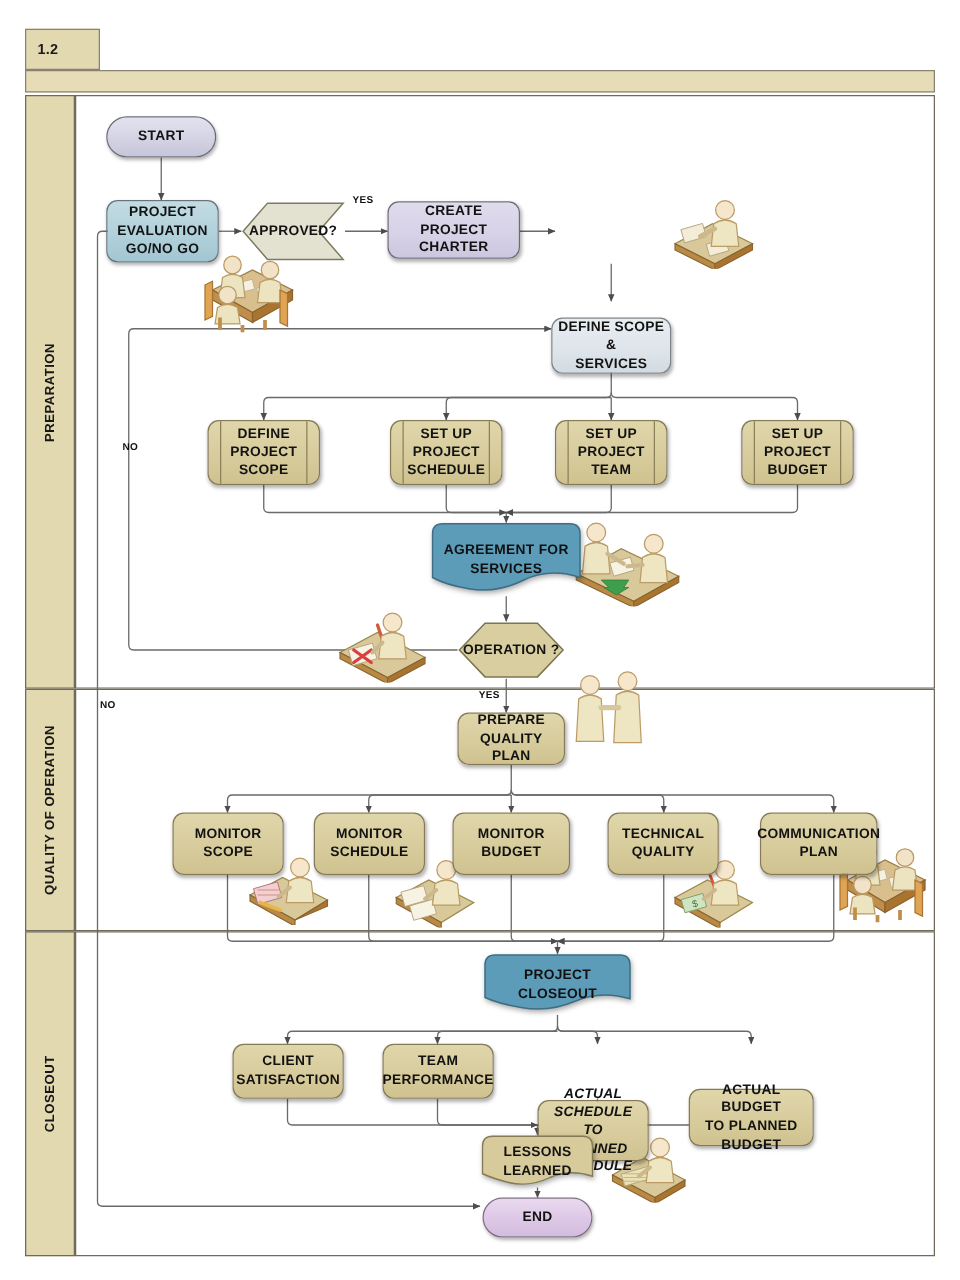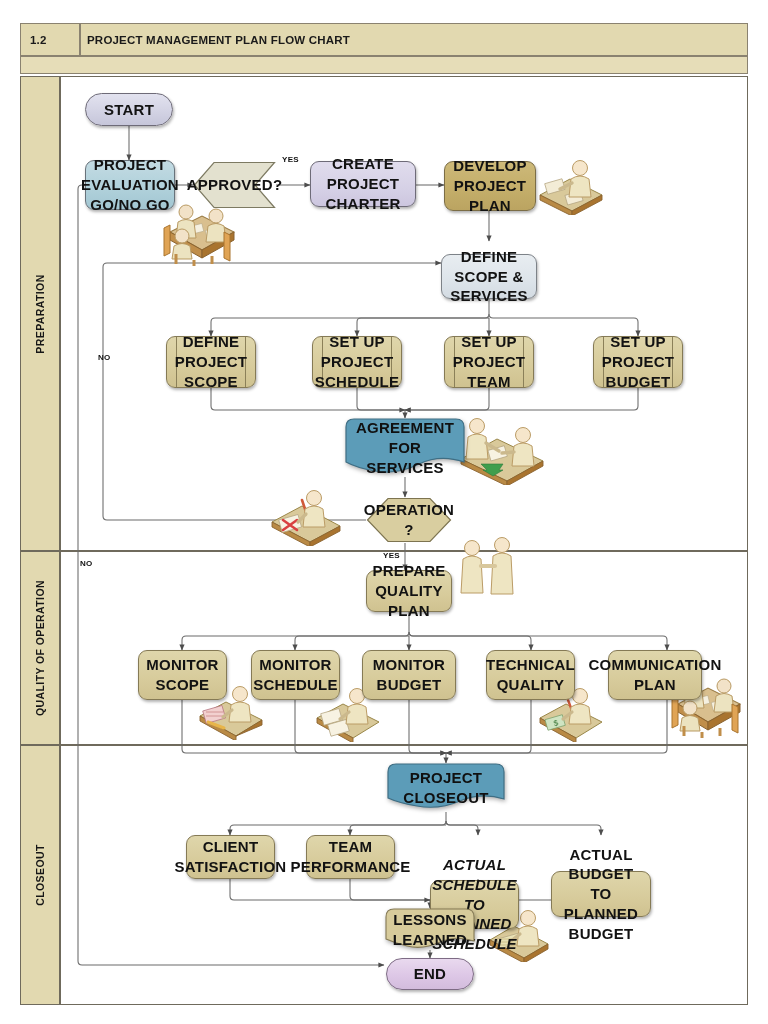--- a/index.html
+++ b/index.html
@@ -26,21 +26,21 @@
             font-size:10.5px;font-weight:bold;letter-spacing:.4px;color:#171717;}
   .lane-body{position:absolute;left:60px;width:688px;box-sizing:border-box;
             background:#ffffff;border:1px solid #6f6a5c;}
 
   
   #wires{position:absolute;left:0;top:0;width:768px;height:1024px;pointer-events:none;}
 
   
   .node{position:absolute;box-sizing:border-box;display:flex;align-items:center;
         justify-content:center;text-align:center;
-        font-size:15px;font-weight:bold;letter-spacing:.25px;color:#121212;
+        font-size:11px;font-weight:bold;letter-spacing:.25px;color:#121212;
         line-height:1.32;z-index:5;}
   .node .tx{padding:0 4px;position:relative;z-index:3;}
 
   
   .n-term{border-radius:999px;border:1px solid #6e6b78;
           background:linear-gradient(180deg,#e2e2ef 0%,#d3d3e4 55%,#c6c6da 100%);
           box-shadow:1px 2px 3px rgba(0,0,0,.30);}
   .n-term-end{border:1px solid #7d6b84;
           background:linear-gradient(180deg,#e9d9ee 0%,#ddc7e6 55%,#d3bcdd 100%);}
   
@@ -87,23 +87,20 @@
   .art{position:absolute;z-index:4;}
   .art svg{display:block;}
 </style>
 </head>
 <body>
 
 <div id="page">
 
   <div class="hdr hdr-num">
     <span>1.2</span>
-  </div>
-  <div class="hdr hdr-title">
-    <span>PROJECT MANAGEMENT PLAN FLOW CHART</span>
   </div>
   <div class="hdr hdr-sub"></div>
 
   <div class="lane-col" style="top:76px;height:475px;">
     <div class="lane-label">PREPARATION</div>
   </div>
   <div class="lane-body" style="top:76px;height:475px;"></div>
 
   <div class="lane-col" style="top:551px;height:194px;">
     <div class="lane-label">QUALITY OF OPERATION</div>
@@ -338,23 +335,20 @@
     <span class="tx">CREATE PROJECT<br>CHARTER</span>
   </div>
 
   <div class="node n-dia" style="left:193px;top:161px;width:83px;height:48px;">
     <svg class="dshape" viewBox="0 0 83 48" preserveAspectRatio="none">
       <path d="M1.5,24 L21,1.5 L81.5,1.5 L62,24 L81.5,46.5 L21,46.5 Z" fill="#e3e1cf" stroke="#7d7a62" stroke-width="1.2"></path>
     </svg>
     <span class="tx">APPROVED?</span>
   </div>
 
-  <div class="node n-tandark" style="left:444px;top:161px;width:92px;height:50px;">
-    <span class="tx">DEVELOP<br>PROJECT PLAN</span>
-  </div>
 
   <div class="node n-gray" style="left:441px;top:241px;width:96px;height:45px;margin-top:13px;">
     <span class="tx">DEFINE SCOPE &amp;<br>SERVICES</span>
   </div>
 
   <div class="node n-tan n-pre" style="left:166px;top:336px;width:90px;height:52px;">
     <span class="tx">DEFINE<br>PROJECT<br>SCOPE</span>
   </div>
   <div class="node n-tan n-pre" style="left:312px;top:336px;width:90px;height:52px;">
     <span class="tx">SET UP<br>PROJECT<br>SCHEDULE</span>

